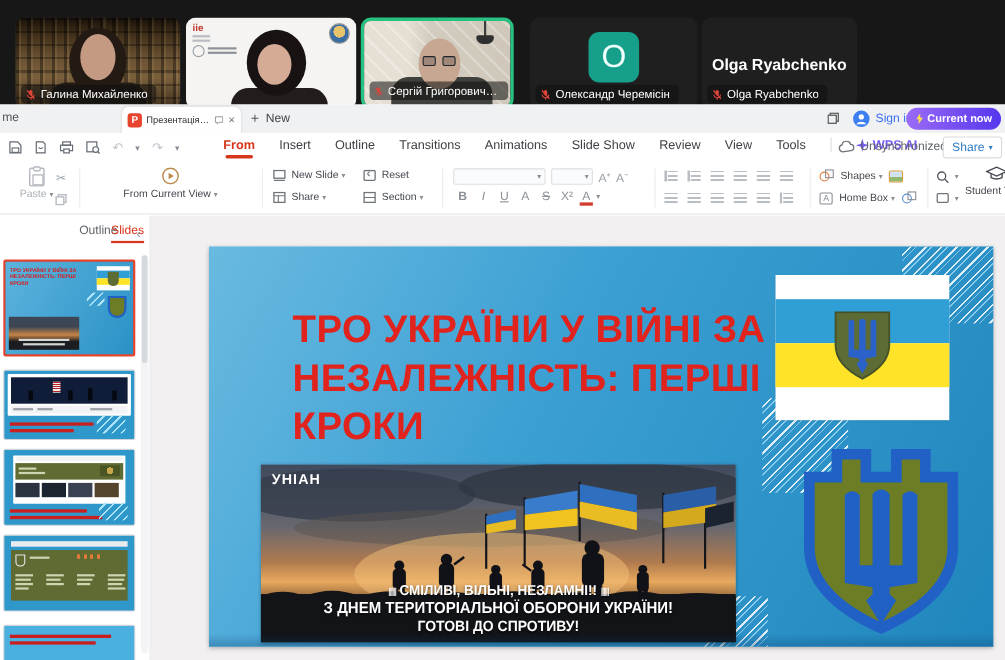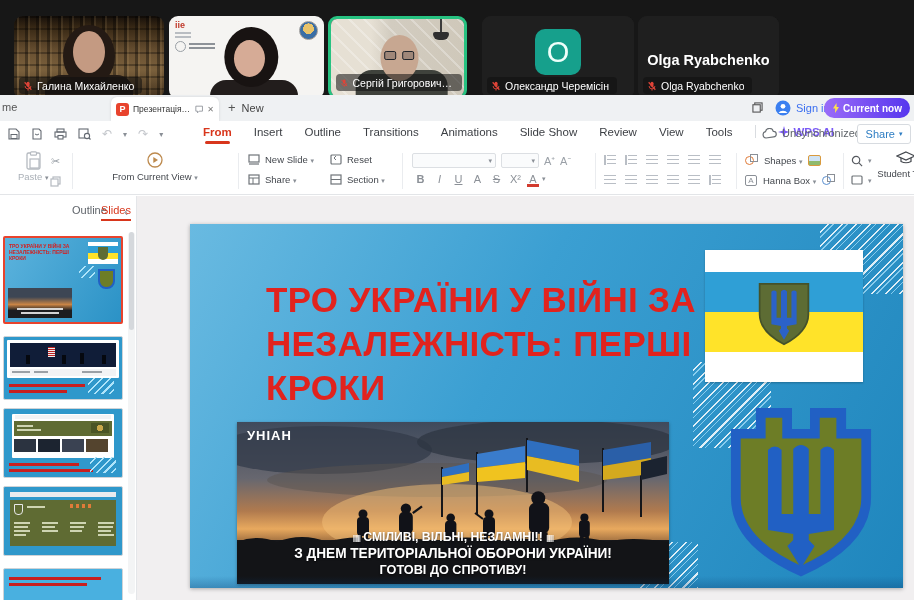--- a/index.html
+++ b/index.html
@@ -481,21 +481,21 @@
       <div class="rrow" style="left:745px;top:7px;gap:6px;">
         <span class="shapeic">
             <i></i>
             <b></b>
           </span>
         <span class="rlabel"><span>Shapes</span> <span class="dd">▾</span></span>
         <span class="picic"></span>
       </div>
       <div class="rrow" style="left:745px;top:27px;gap:6px;">
         <span class="tbic">A</span>
-        <span class="rlabel"><span>Hanna Box</span> <span class="dd">▾</span></span>
+        <span class="rlabel"><span>Home Box</span> <span class="dd">▾</span></span>
         <span class="shapeic">
             <i style="border-color:#5a8fd0"></i>
             <b></b>
           </span>
       </div>
       <div class="rsep" style="left:843px;"></div>
 
       <div class="rrow" style="left:851px;top:8px;">
         <svg width="12" height="12" viewBox="0 0 13 13">
             <circle cx="5.5" cy="5.5" r="4" fill="none" stroke="#55595f" stroke-width="1.3"></circle>

